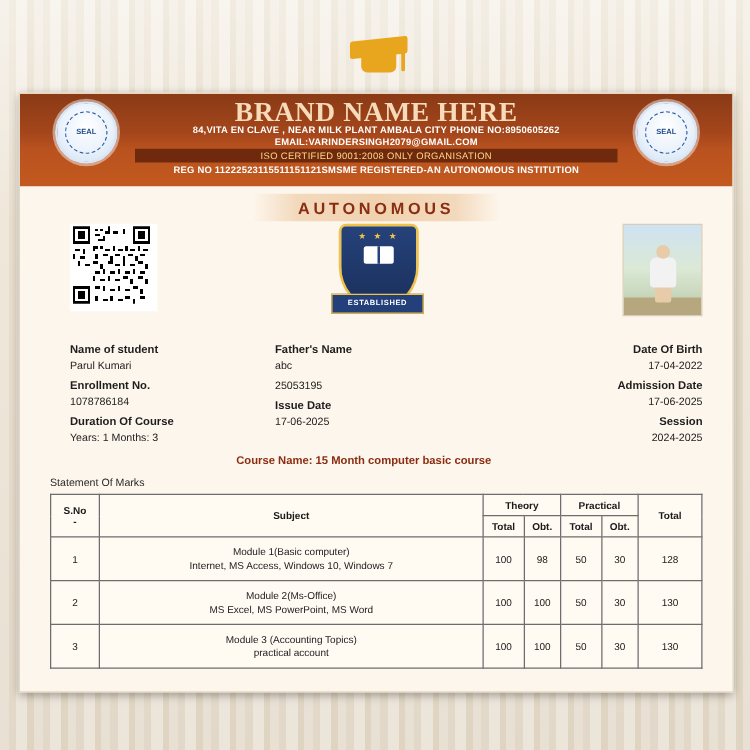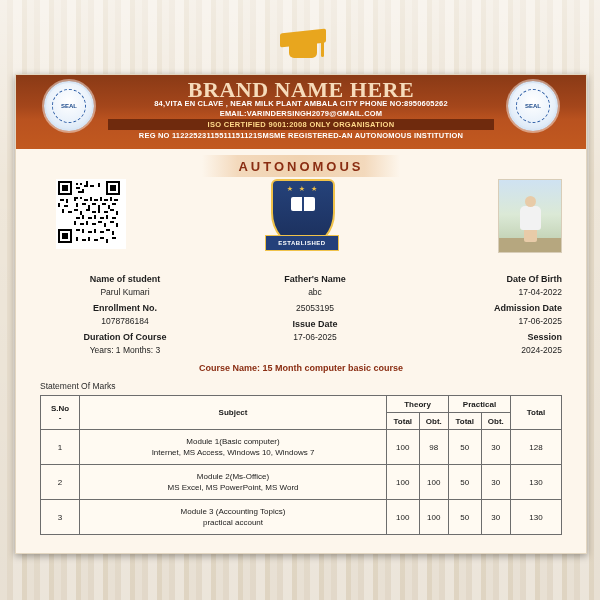--- a/index.html
+++ b/index.html
@@ -67,21 +67,21 @@
     position:absolute;left:0;top:2px;width:100%;text-align:center;
     font-family:"Liberation Serif", serif;font-weight:bold;font-size:22px;color:#ffe9c8;
     letter-spacing:.5px;opacity:.92;
   }
   .addr{
     position:absolute;left:92px;top:24px;width:386px;text-align:center;color:#fff;
     font-size:7.5px;font-weight:bold;line-height:9.5px;letter-spacing:.2px;
   }
   .isoline{
     position:absolute;left:92px;top:44px;width:386px;height:11px;
-    background:#6f2a0d;color:#ffd98a;font-size:7.5px;font-weight:bold;
+    background:#6f2a0d;color:#ffd98a;font-size:7.5px;font-weight:normal;
     display:flex;align-items:center;justify-content:center;letter-spacing:.3px;
   }
   .regline{
     position:absolute;left:92px;top:56px;width:386px;text-align:center;color:#fff;
     font-size:7.5px;font-weight:bold;letter-spacing:.2px;
   }
   .seal{
     position:absolute;top:6px;width:46px;height:46px;border-radius:50%;
     background:radial-gradient(circle at 50% 40%, #ffffff 0%, #eaf2fb 55%, #cfe0f2 100%);
     border:2px solid #d8e6f5;display:flex;align-items:center;justify-content:center;
@@ -135,28 +135,28 @@
   .shield .stars{position:absolute;left:0;top:4px;width:100%;text-align:center;color:#f0c24a;font-size:7px;letter-spacing:2px;}
   .ribbon{
     position:absolute;left:0;top:56px;width:72px;height:14px;background:#24407a;
     border:1px solid #f0c24a;display:flex;align-items:center;justify-content:center;
     color:#fff;font-size:6px;font-weight:bold;letter-spacing:.5px;
   }
 
   
   .details{position:absolute;left:24px;top:198px;width:522px;height:80px;font-size:9px;color:#1d1d1d;}
   .col{position:absolute;top:0;}
-  .col.c1{left:0;width:170px;text-align:center;}
-  .col.c2{left:180px;width:190px;text-align:center;}
+  .col.c1{left:16px;width:170px;text-align:left;}
+  .col.c2{left:180px;width:190px;}
   .col.c3{right:0;width:150px;text-align:right;}
   .lbl{font-weight:bold;font-size:9px;line-height:13px;}
   .val{font-size:8.5px;line-height:13px;margin-bottom:3px;}
 
   .coursename{
-    position:absolute;left:24px;top:288px;width:522px;text-align:center;
+    position:absolute;left:14px;top:288px;width:522px;text-align:center;
     color:#8a2d12;font-size:9px;font-weight:bold;
   }
   .som{
     position:absolute;left:24px;top:306px;width:522px;
     color:#2a2a2a;font-size:8.5px;
   }
 
   
   table.marks{
     position:absolute;left:24px;top:320px;width:522px;border-collapse:collapse;

